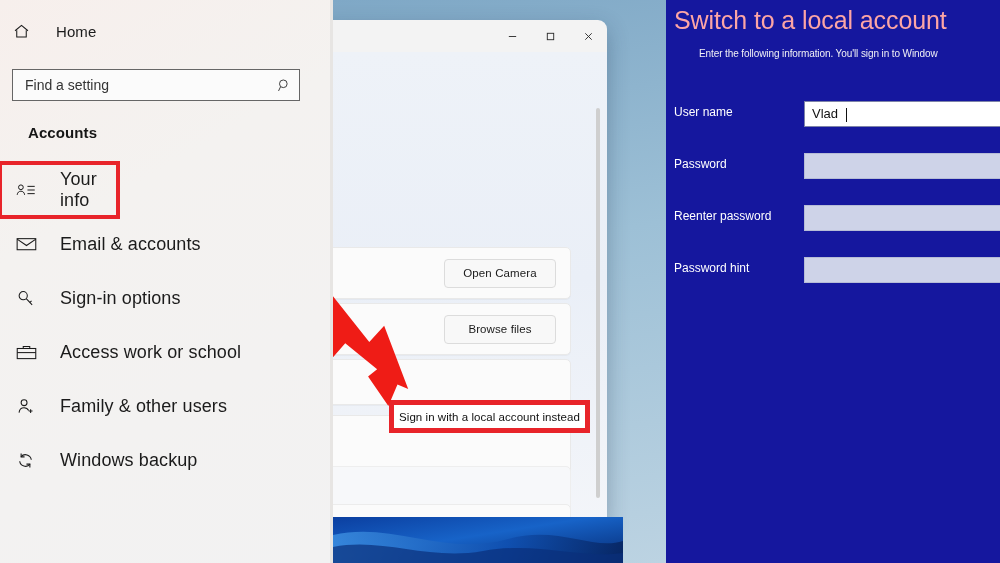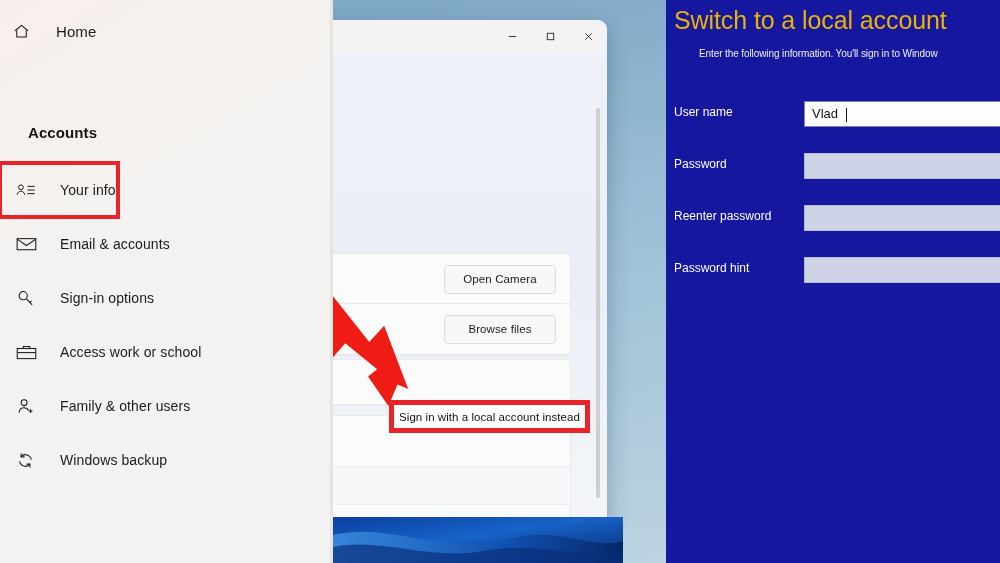--- a/index.html
+++ b/index.html
@@ -93,21 +93,21 @@
     box-sizing: border-box;
   }
   .nav-icon {
     width: 30px;
     display: flex;
     align-items: center;
     justify-content: flex-start;
     flex: none;
   }
   .nav-label {
-    font-size: 14px;
+    font-size: 18px;
     color: #1b1b1b;
     margin-left: 14px;
     letter-spacing: .1px;
   }
   .nav-item.is-highlighted {
     outline: 4px solid #e8242a;
     outline-offset: -2px;
     width: 118px;
   }
 
@@ -241,21 +241,21 @@
     position: absolute;
     left: 666px; top: 0;
     width: 334px; height: 563px;
     overflow: hidden;
     background: #15179e;
   }
   .dlg-title {
     position: absolute;
     left: 8px; top: 6px;
     font-size: 25px;
-    color: #eab308;
+    color: #fca5a5;
     white-space: nowrap;
     letter-spacing: -.1px;
   }
   .dlg-sub {
     position: absolute;
     left: 9px; top: 48px;
     font-size: 10px;
     color: #f0f0f5;
     white-space: nowrap;
     letter-spacing: -.1px;
@@ -311,20 +311,29 @@
     <div class="home-row">
       <span class="nav-icon">
         <svg width="19" height="19" viewBox="0 0 20 20" fill="none" stroke="#1b1b1b" stroke-width="1.1">
           <path d="M3.2 9.2 10 3.6l6.8 5.6"></path>
           <path d="M5 8.6v7.1h10V8.6"></path>
         </svg>
       </span>
       <span class="home-label">Home</span>
     </div>
 
+    <div class="search-box">
+      <span class="search-placeholder">Find a setting</span>
+      <span class="search-icon-wrap">
+        <svg width="17" height="17" viewBox="0 0 20 20" fill="none" stroke="#333" stroke-width="1.1">
+          <circle cx="8.6" cy="8" r="4.5"></circle>
+          <path d="M5.4 11.4 3 16.4"></path>
+        </svg>
+      </span>
+    </div>
 
     <div class="section-title">Accounts</div>
 
     <div class="nav-list">
 
       <div class="nav-item is-highlighted">
         <span class="nav-icon">
           <svg width="20" height="18" viewBox="0 0 22 18" fill="none" stroke="#1b1b1b" stroke-width="1.1">
             <circle cx="5.4" cy="6" r="2.6"></circle>
             <path d="M1.3 14.3c.3-2.6 2-4 4.1-4s3.8 1.4 4.1 4"></path>
@@ -429,21 +438,21 @@
         </span>
         <span class="wc-btn">
           <svg width="11" height="11" viewBox="0 0 12 12" stroke="#2a2a2a" stroke-width="1">
               <path d="M2.5 2.5l7 7M9.5 2.5l-7 7"></path>
             </svg>
         </span>
       </div>
 
       <div class="w11-body">
 
-        <div class="w11-card card-blank" style="top:195px; height:52px;margin-top:6px;">
+        <div class="w11-card card-blank" style="top:195px; height:52px;">
           <span class="w11-btn">Open Camera</span>
         </div>
 
         <div class="w11-card card-blank" style="top:251px; height:52px;">
           <span class="w11-btn">Browse files</span>
         </div>
 
         <div class="w11-card card-blank" style="top:307px; height:46px; justify-content:flex-start;"></div>
 
         <div class="w11-card card-blank" style="top:363px; height:72px; justify-content:flex-start;"></div>

